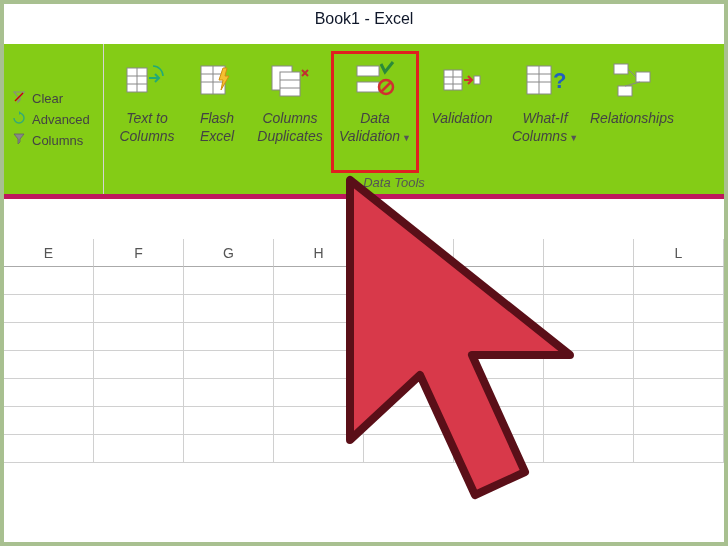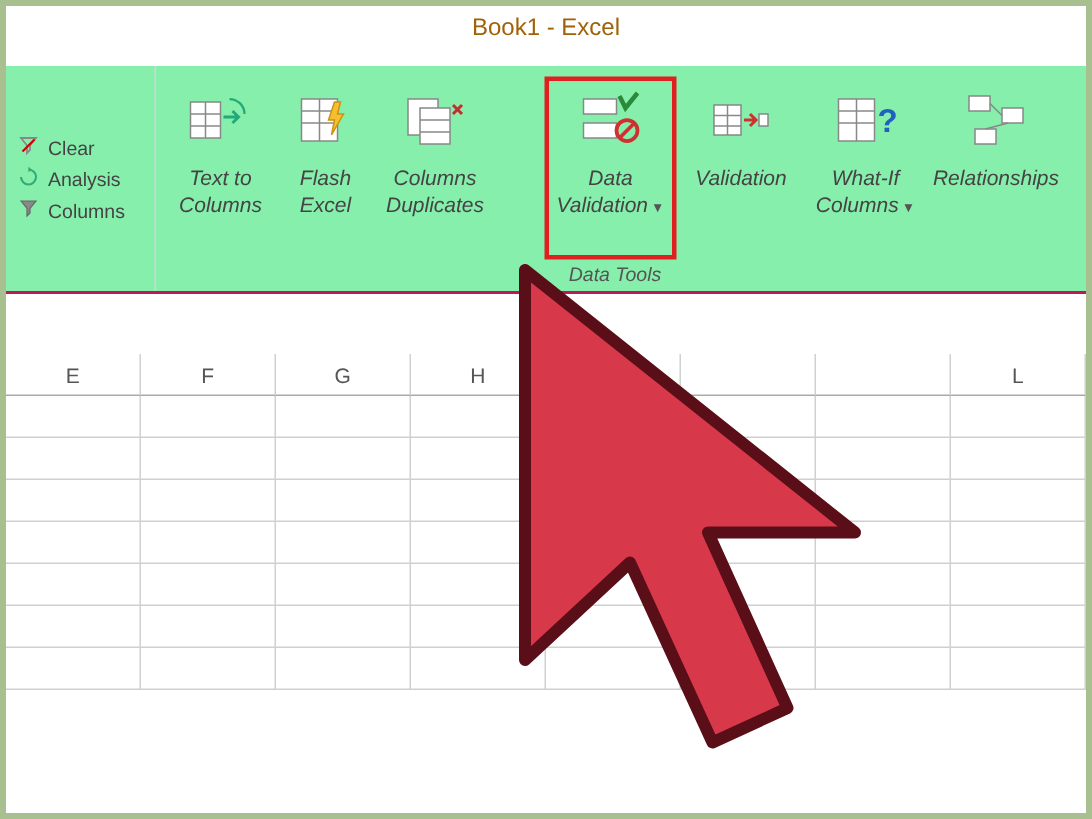--- a/index.html
+++ b/index.html
@@ -17,25 +17,25 @@
     background: #fff;
     display: flex;
     flex-direction: column;
   }
   .titlebar {
     height: 30px;
     background: #fff;
     text-align: center;
     line-height: 30px;
     font-size: 16px;
-    color: #a16207;
+    color: #0f172a;
   }
   .ribbon-area {
-    background: #86efac;
-    border-bottom: 2px solid #be185d;
+    background: #84cc16;
+    border-bottom: 5px solid #be185d;
     padding: 0;
     margin-top: 10px;
   }
   .ribbon-partial {
     display: flex;
     align-items: stretch;
     height: 150px;
     position: relative;
   }
   .left-stub {
@@ -80,21 +80,20 @@
     justify-content: flex-start;
     width: 78px;
     height: 120px;
     padding: 4px 2px;
     cursor: pointer;
     text-align: center;
   }
   .ribbon-btn.highlighted {
     outline: 3px solid #e02020;
     outline-offset: -2px;
-    margin-left: 32px;
   }
   .btn-icon {
     width: 48px;
     height: 48px;
     margin-bottom: 6px;
     display: flex;
     align-items: center;
     justify-content: center;
   }
   .btn-label {
@@ -168,21 +167,21 @@
           </span>
           <span>Clear</span>
         </div>
         <div class="row">
           <span>
             <svg width="14" height="14" viewBox="0 0 14 14">
                 <path d="M7 2 A5 5 0 1 1 2 7" fill="none" stroke="#3a7" stroke-width="1.4"></path>
                 <path d="M7 0 L9 2 L7 4 Z" fill="#3a7"></path>
               </svg>
           </span>
-          <span>Analysis</span>
+          <span>Advanced</span>
         </div>
         <div class="row">
           <span>
             <svg width="14" height="14" viewBox="0 0 14 14">
                 <path d="M2 2 L6 7 L6 12 L8 10 L8 7 L12 2 Z" fill="#888" stroke="#666" stroke-width="0.8"></path>
               </svg>
           </span>
           <span>Columns</span>
         </div>
       </div>

